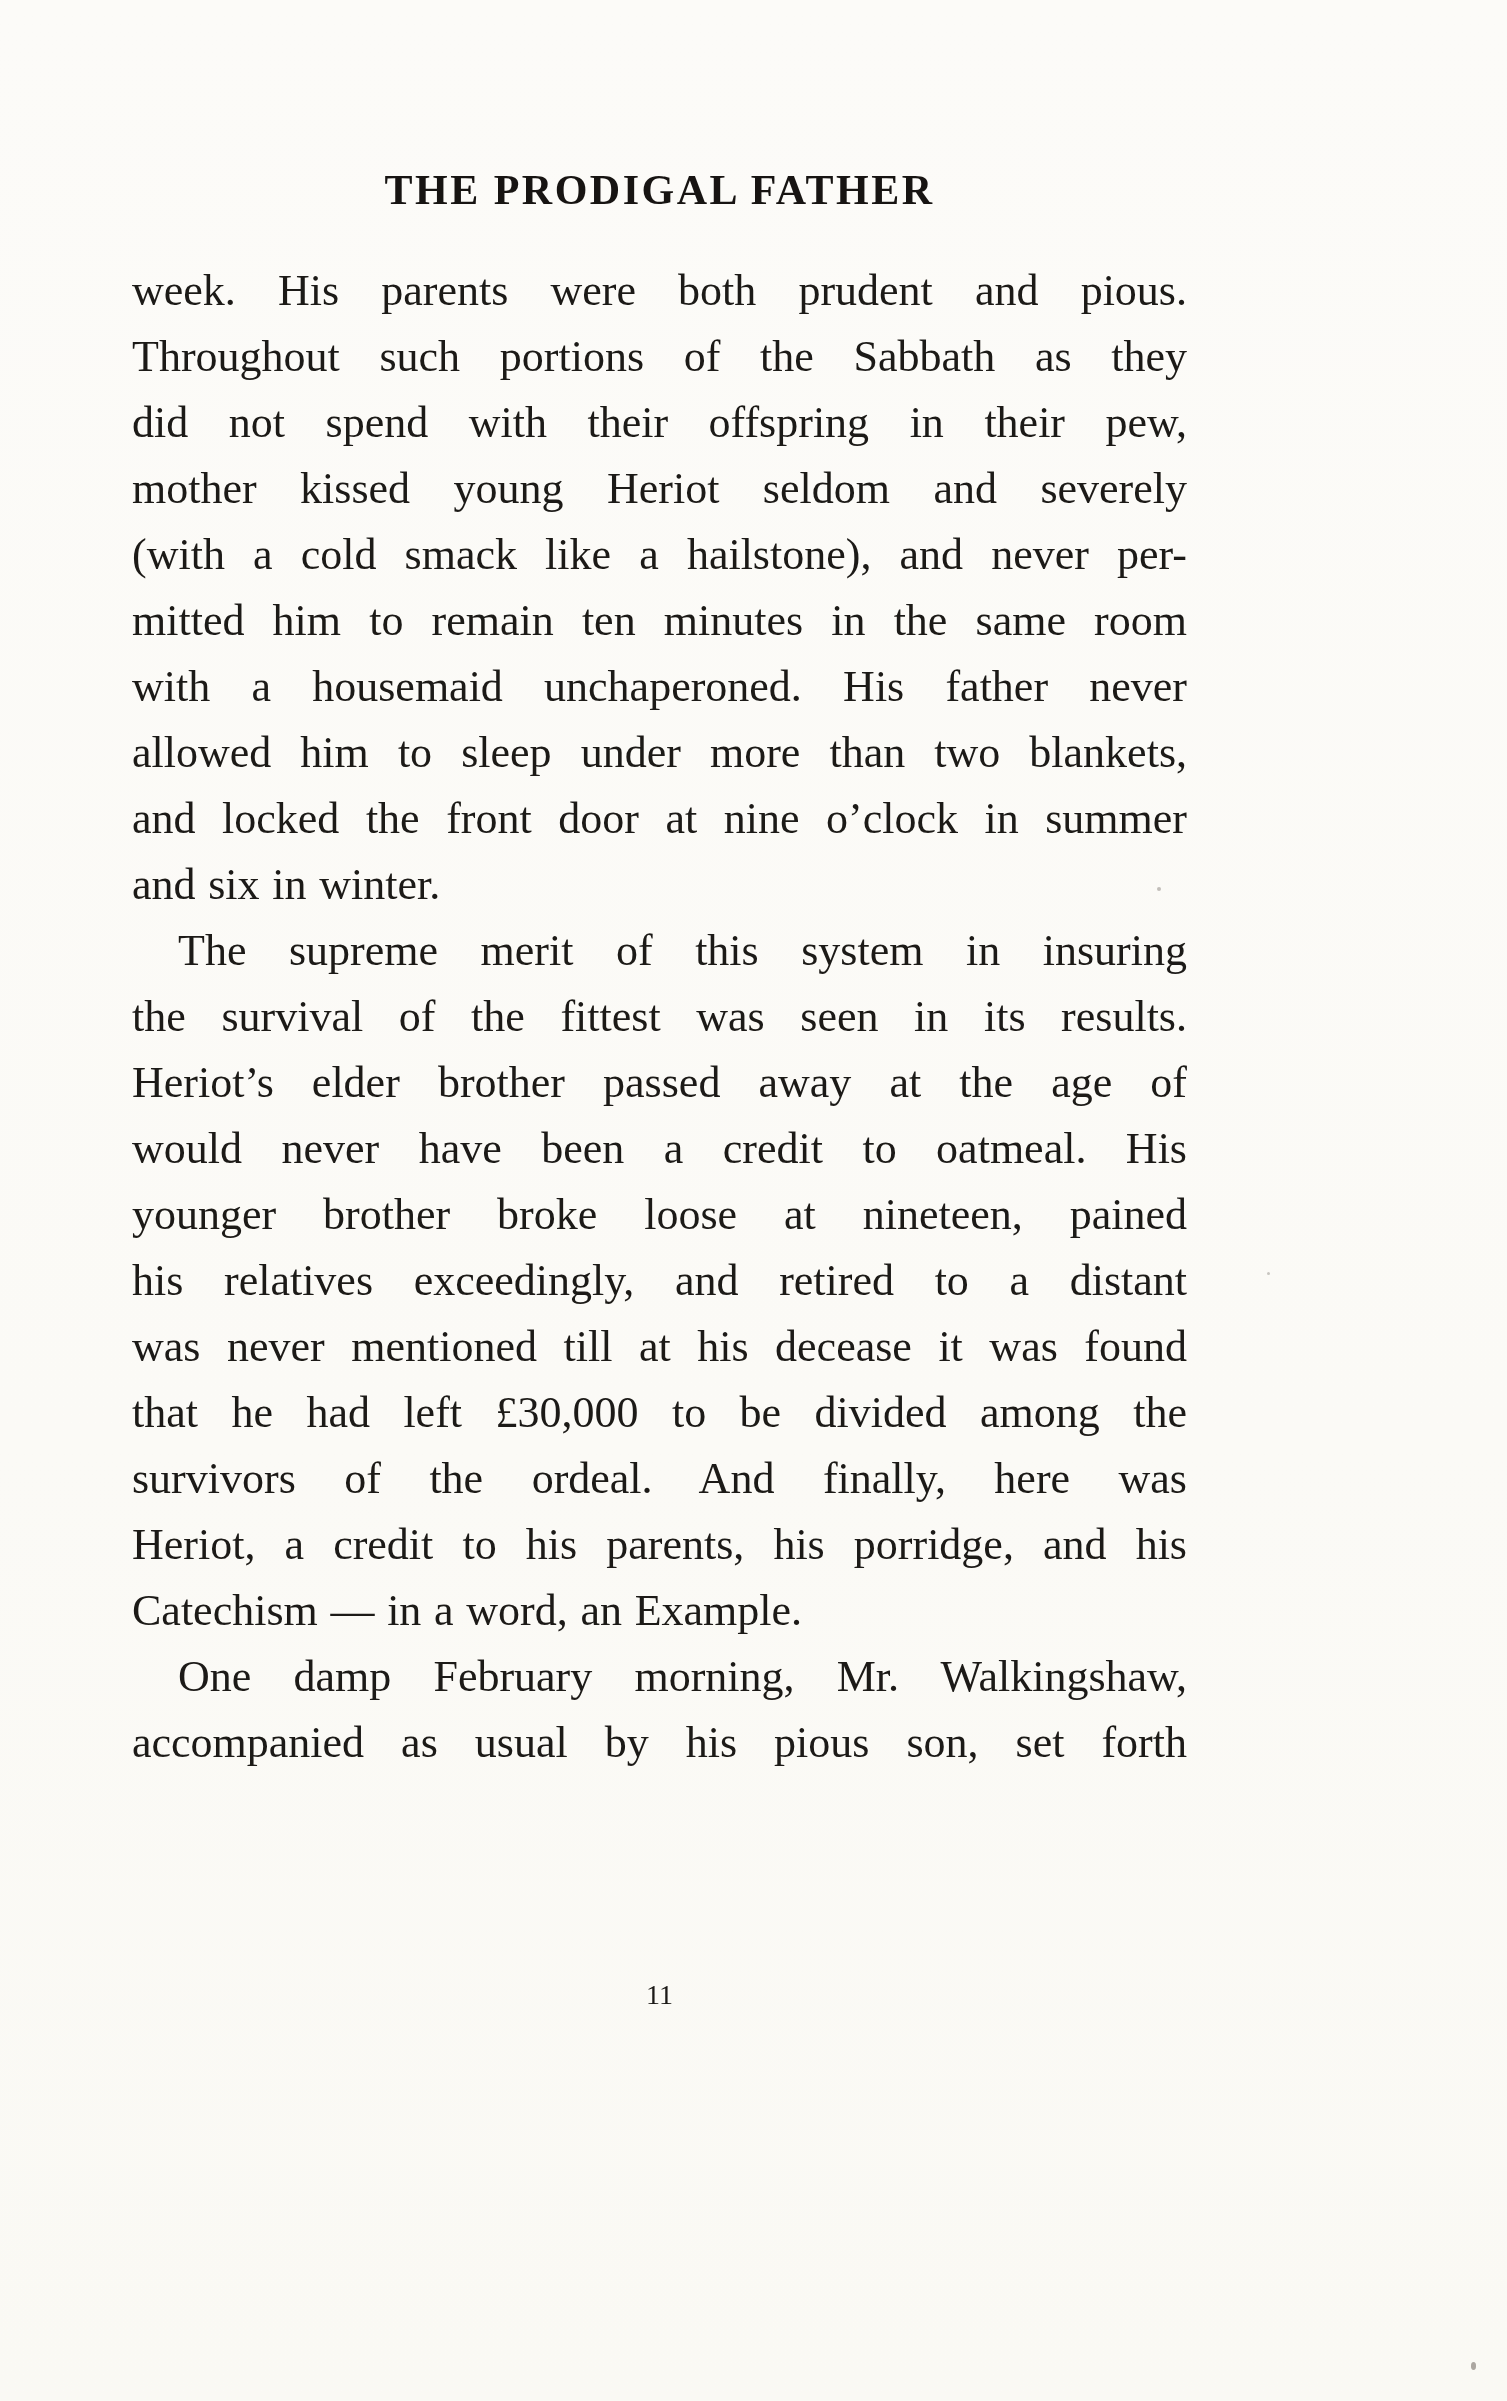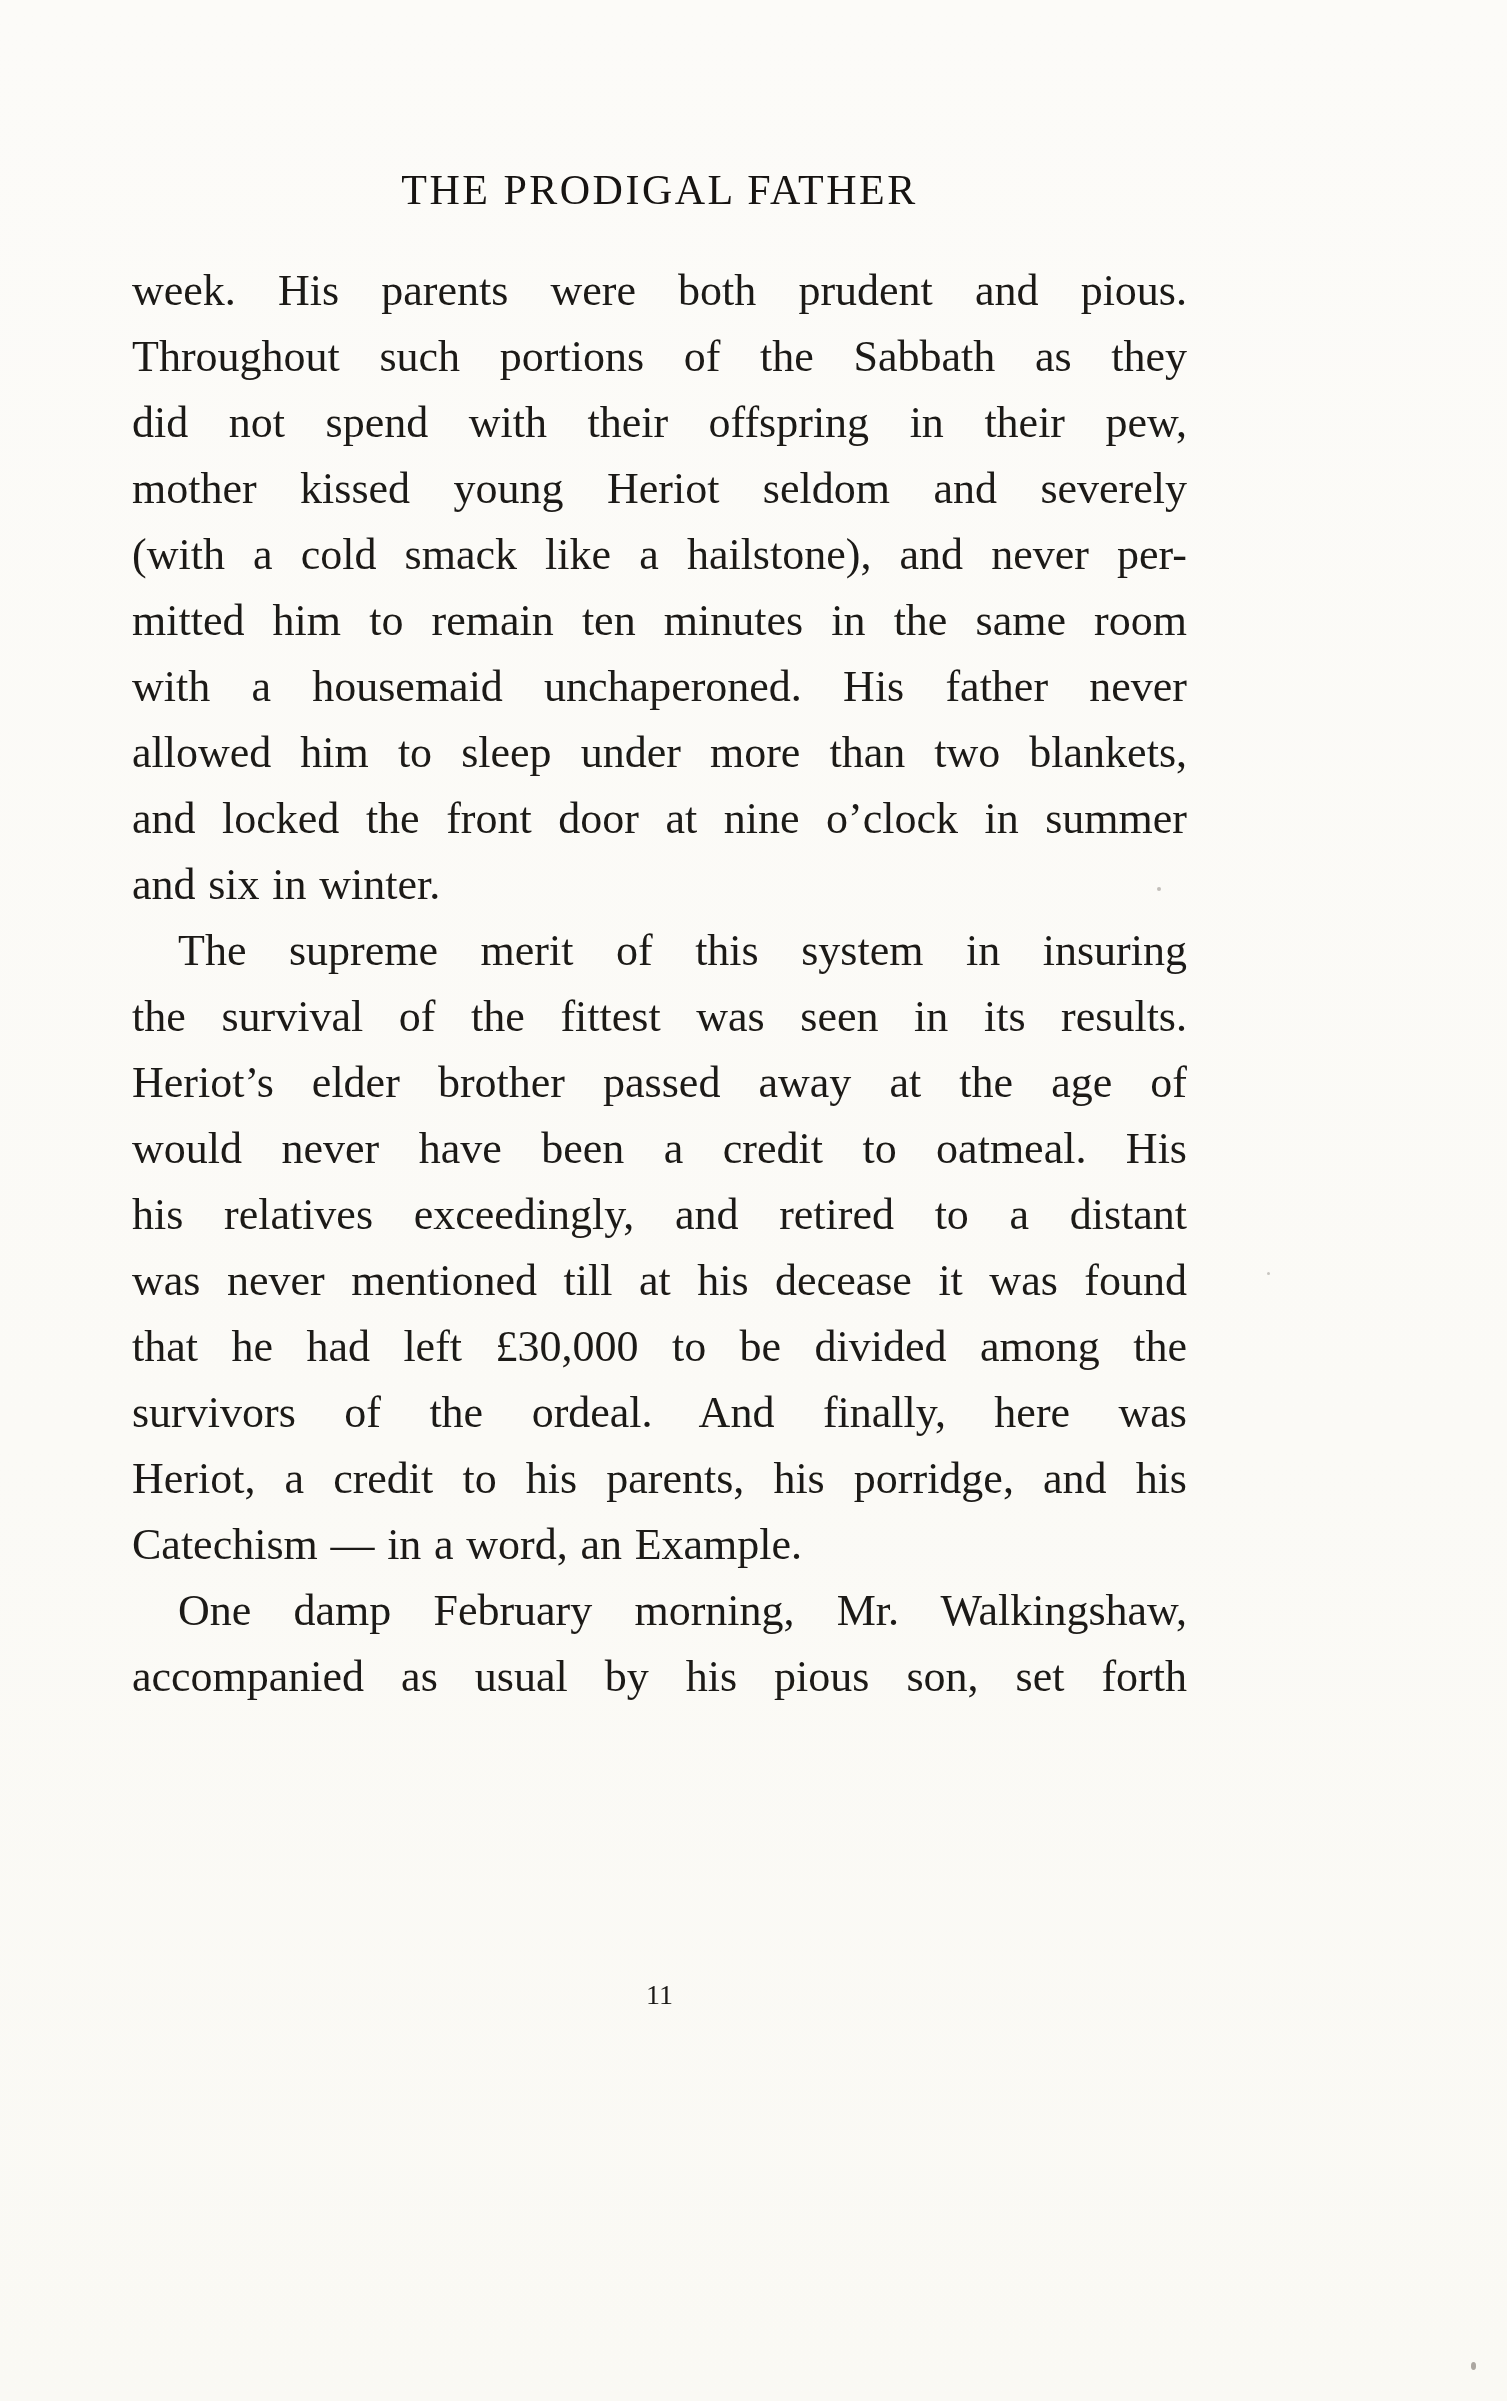--- a/index.html
+++ b/index.html
@@ -18,21 +18,21 @@
     background: linear-gradient(180deg, #fcfbf8 0%, #fbfaf6 60%, #faf9f4 100%);
   }
   .running-head {
     position: absolute;
     top: 166px;
     left: 132px;
     width: 1055px;
     margin: 0;
     text-align: center;
     font-size: 42px;
-    font-weight: 400;
+    font-weight: 700;
     letter-spacing: 2.5px;
     color: #171412;
   }
   .text-block {
     position: absolute;
     top: 258px;
     left: 132px;
     width: 1055px;
   }
   .paragraph { margin: 0; padding: 0; }
@@ -84,20 +84,21 @@
         <div class="line">with a housemaid unchaperoned.  His father never</div>
         <div class="line">allowed him to sleep under more than two blankets,</div>
         <div class="line">and locked the front door at nine o’clock in summer</div>
         <div class="line last-left">and six in winter.</div>
       </div>
       <div class="paragraph">
         <div class="line first-indent">The supreme merit of this system in insuring</div>
         <div class="line">the survival of the fittest was seen in its results.</div>
         <div class="line">Heriot’s elder brother passed away at the age of</div>
         <div class="line">would never have been a credit to oatmeal.  His</div>
+        <div class="line">younger brother broke loose at nineteen, pained</div>
         <div class="line">his relatives exceedingly, and retired to a distant</div>
         <div class="line">was never mentioned till at his decease it was found</div>
         <div class="line">that he had left £30,000 to be divided among the</div>
         <div class="line">survivors of the ordeal.  And finally, here was</div>
         <div class="line">Heriot, a credit to his parents, his porridge, and his</div>
         <div class="line last-left">Catechism — in a word, an Example.</div>
       </div>
       <div class="paragraph">
         <div class="line first-indent">One damp February morning, Mr. Walkingshaw,</div>
         <div class="line">accompanied as usual by his pious son, set forth</div>

